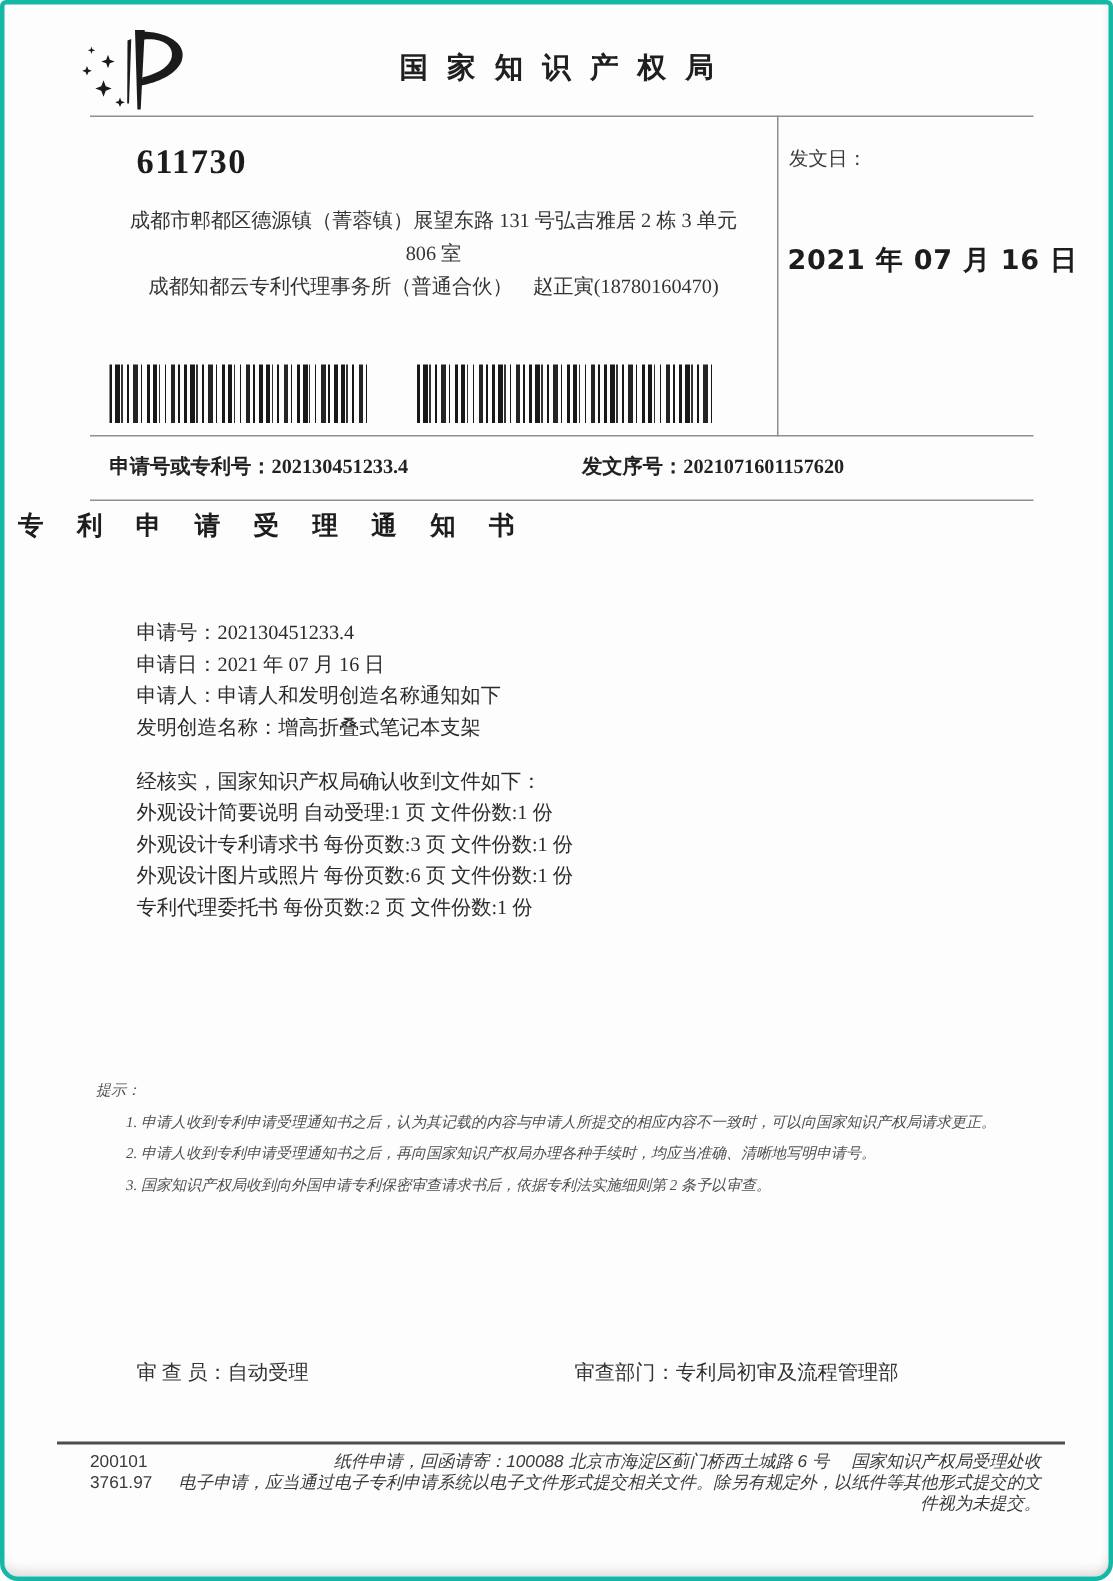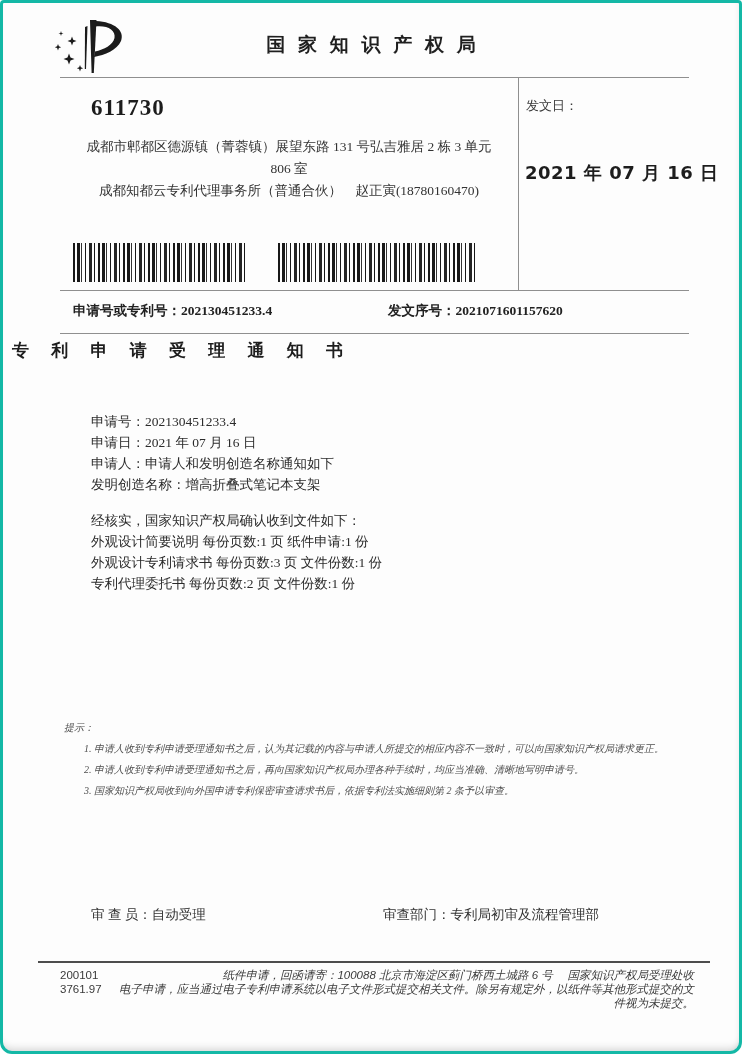--- a/index.html
+++ b/index.html
@@ -144,22 +144,23 @@
     <div class="field-row">
       <span>申请人：</span><span>申请人和发明创造名称通知如下</span>
     </div>
     <div class="field-row">
       <span>发明创造名称：</span><span>增高折叠式笔记本支架</span>
     </div>
   </div>
 
   <div class="received">
     <div>经核实，国家知识产权局确认收到文件如下：</div>
-    <div>外观设计简要说明 每份页数:1 页  纸件申请:1 份</div>
+    <div>外观设计简要说明 自动受理:1 页  文件份数:1 份</div>
     <div>外观设计专利请求书 每份页数:3 页  文件份数:1 份</div>
+    <div>外观设计图片或照片 每份页数:6 页  文件份数:1 份</div>
     <div>专利代理委托书 每份页数:2 页  文件份数:1 份</div>
   </div>
 
   <div class="hints">
     <div class="hint-label">提示：</div>
     <div class="hint-item">1. 申请人收到专利申请受理通知书之后，认为其记载的内容与申请人所提交的相应内容不一致时，可以向国家知识产权局请求更正。</div>
     <div class="hint-item">2. 申请人收到专利申请受理通知书之后，再向国家知识产权局办理各种手续时，均应当准确、清晰地写明申请号。</div>
     <div class="hint-item">3. 国家知识产权局收到向外国申请专利保密审查请求书后，依据专利法实施细则第 2 条予以审查。</div>
   </div>
 

